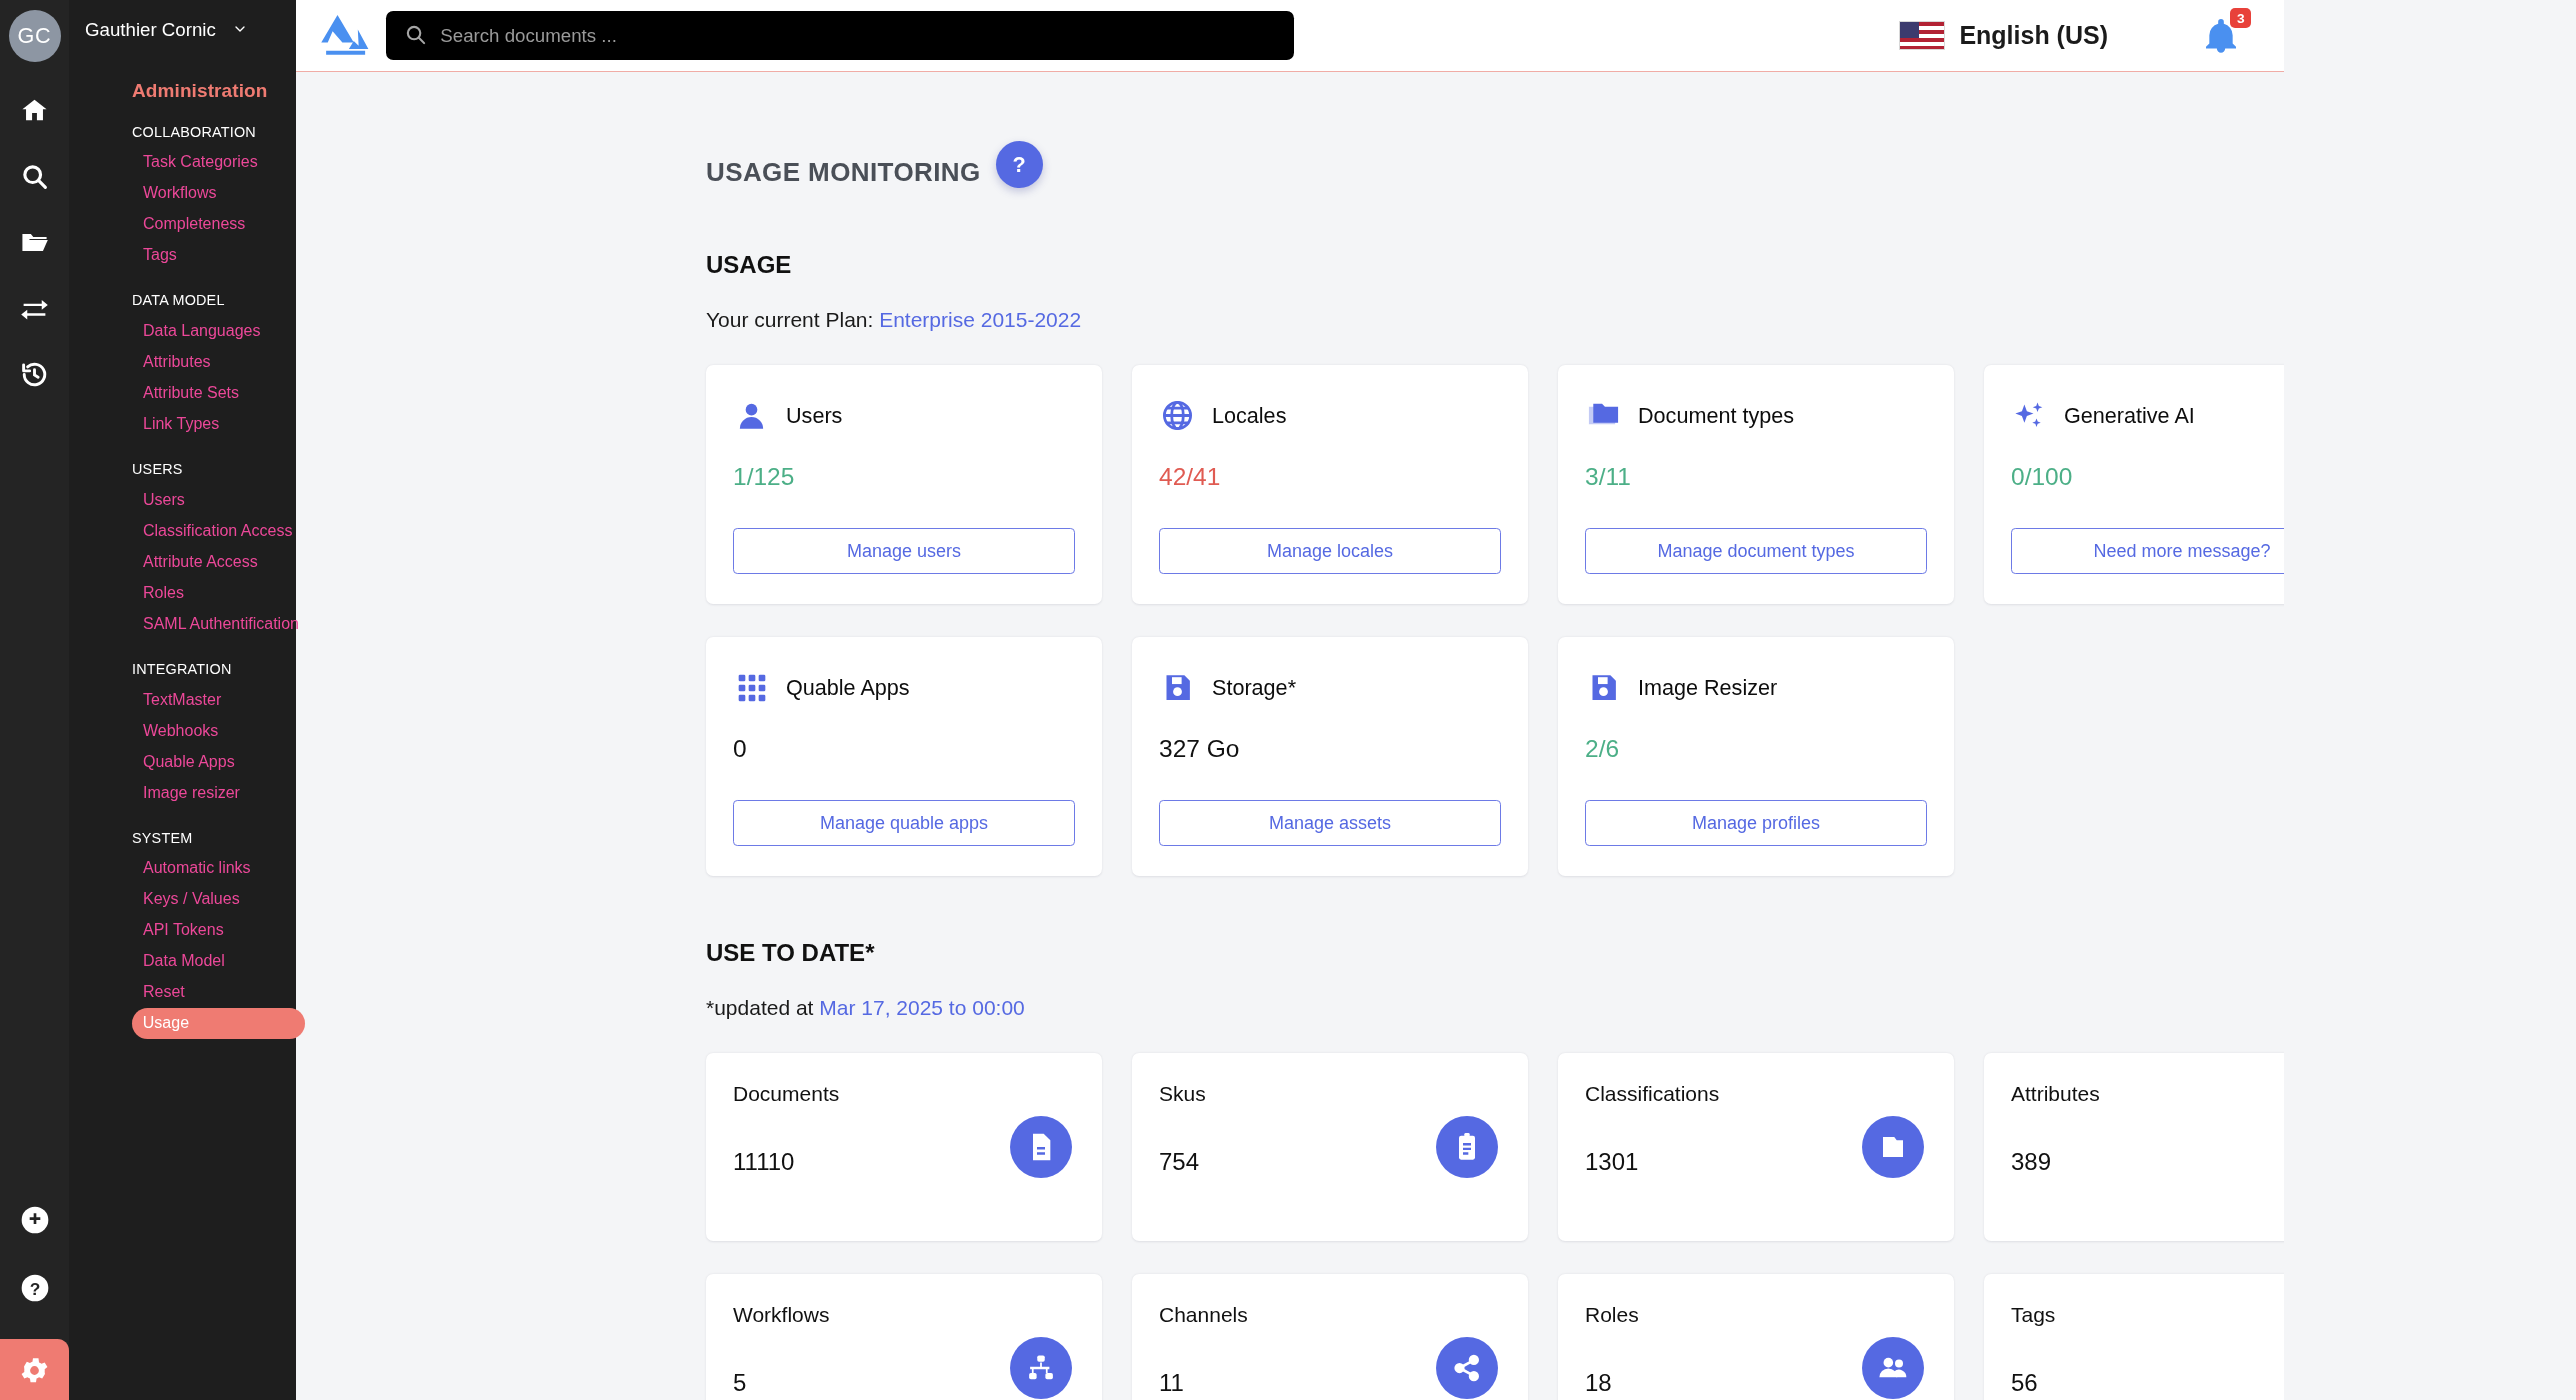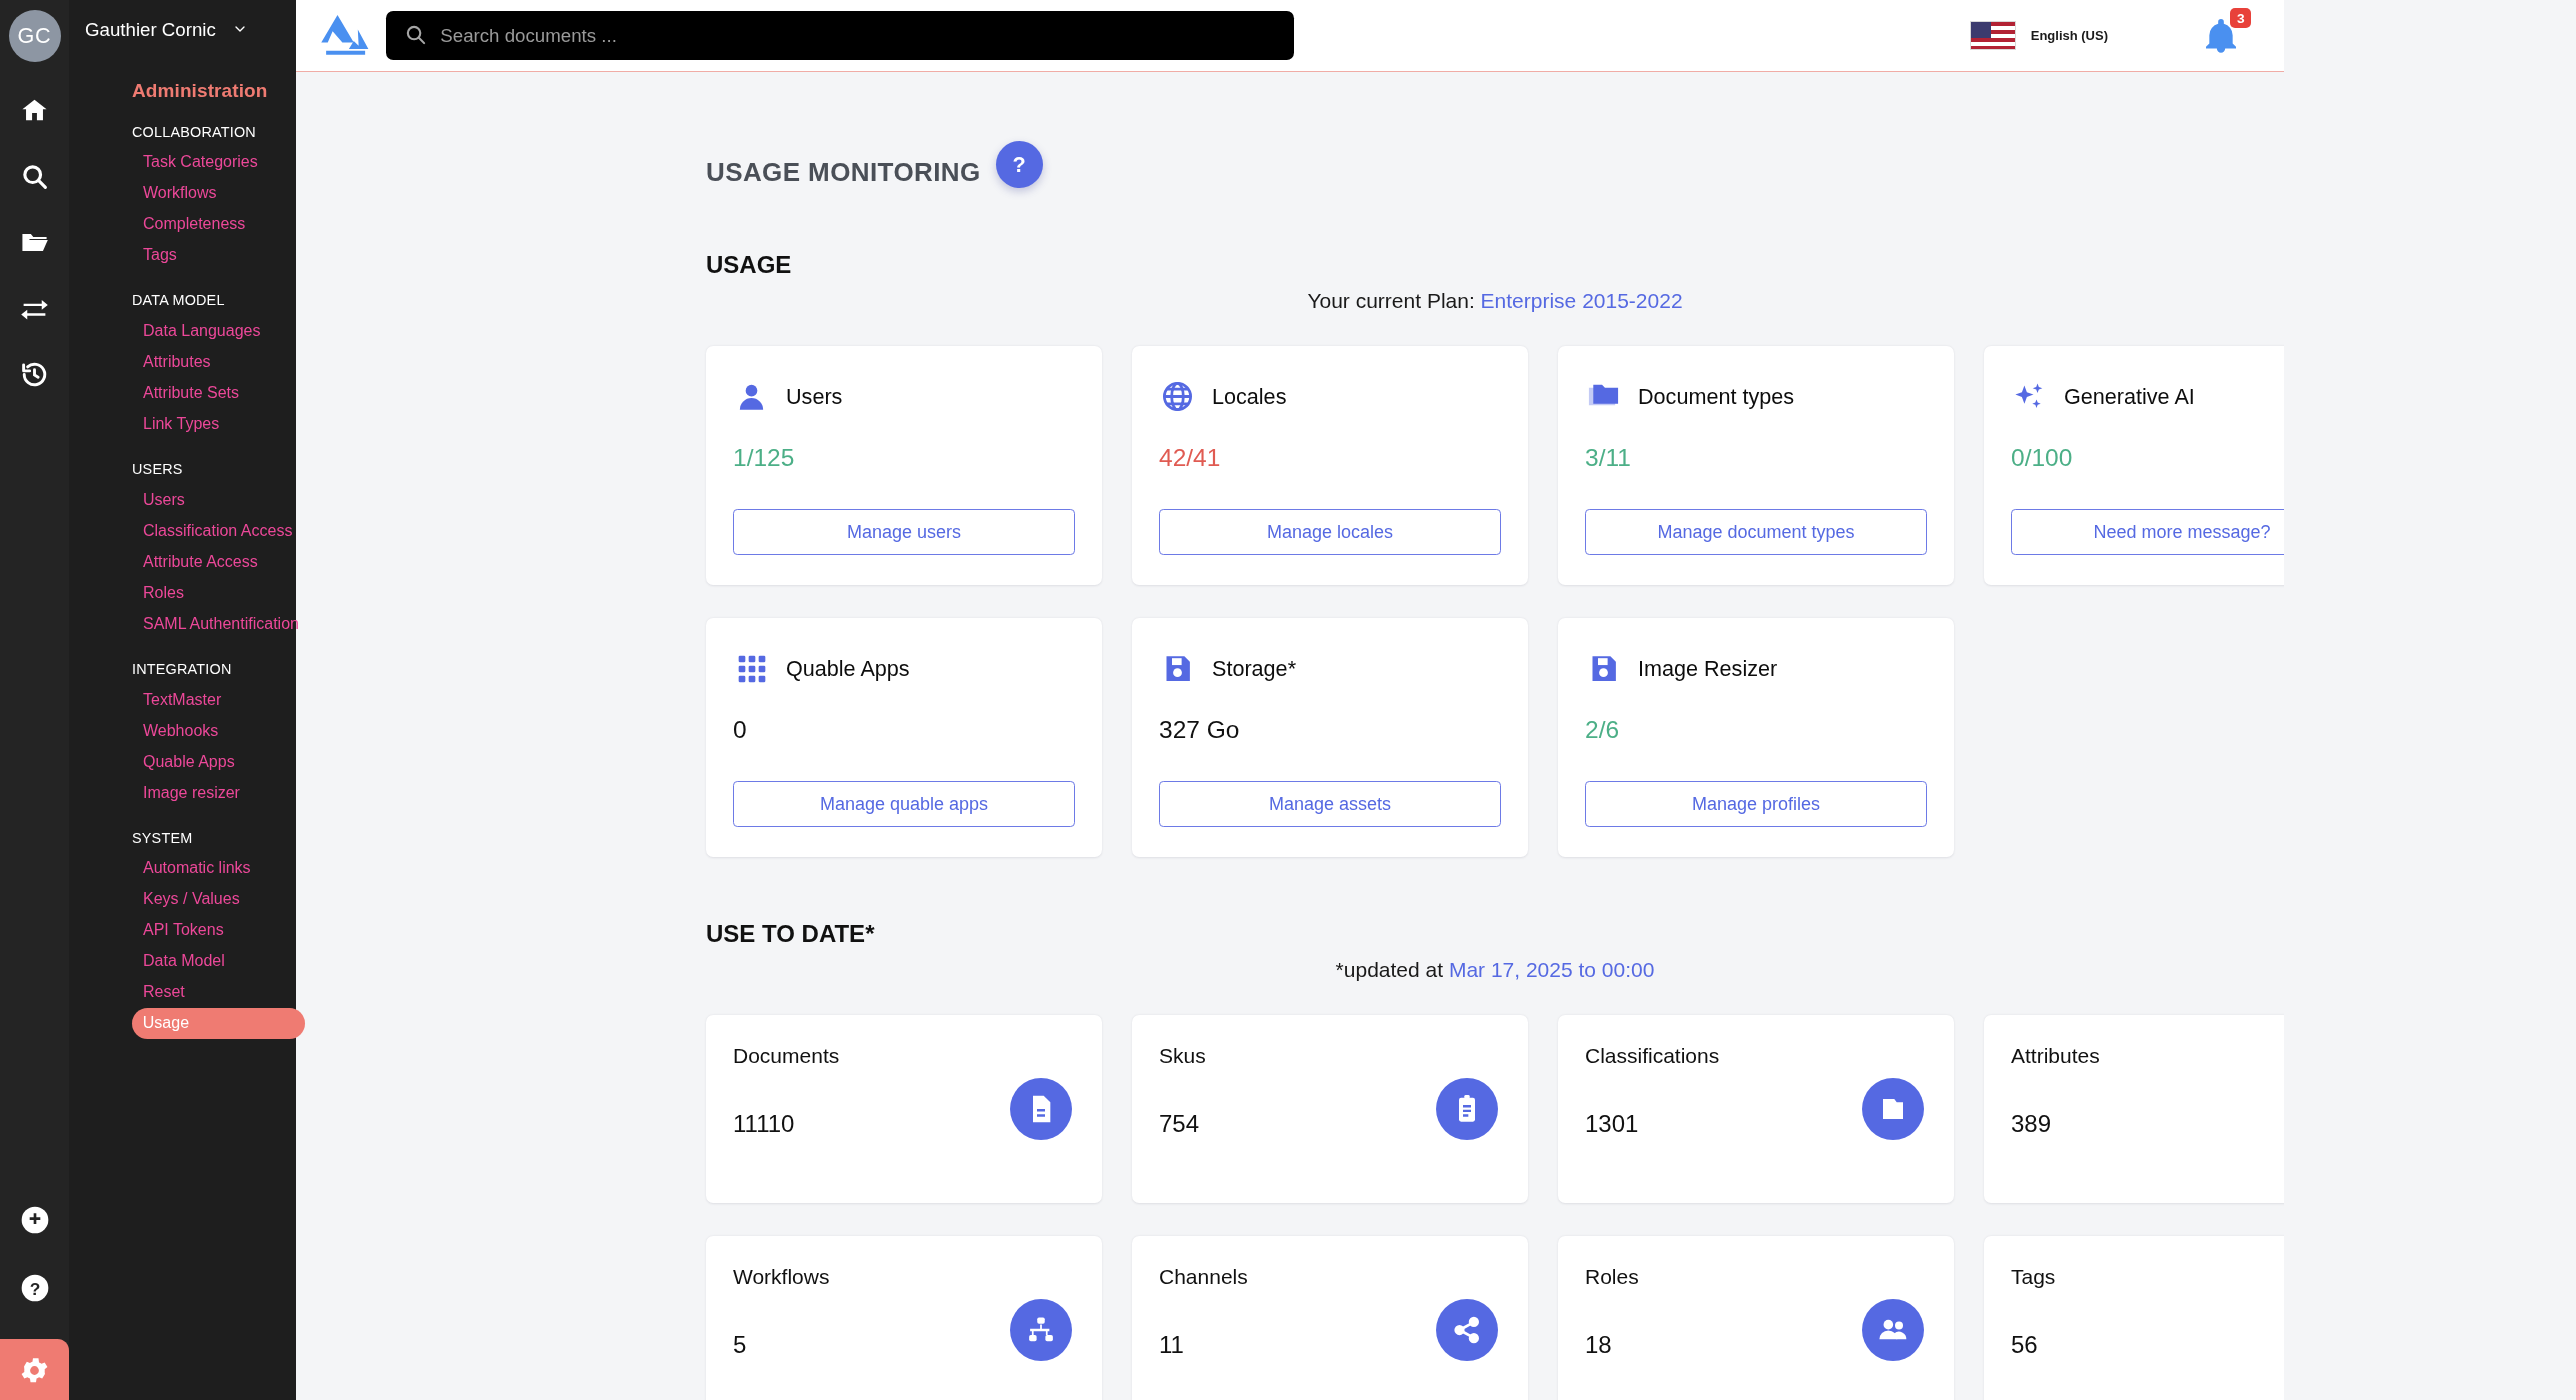--- a/index.html
+++ b/index.html
@@ -70,40 +70,40 @@
     flex: 0 0 908px; height: 49px; background: #000000; border-radius: 7.2px;
     display: flex; align-items: center; padding: 0 18.7px; gap: 13px;
   }
   .search-ph { color: #9a9a9a; font-size: 18.7px; }
   .topbar-spacer { flex: 1 1 auto; }
   .lang { display: flex; align-items: center; gap: 14.4px; margin-right: 93px; }
   .flag { width: 46px; height: 29px; position: relative; overflow: hidden; border: 0.7px solid #d8d8d8; }
   .flag .stripes { position:absolute; inset:0;
     background: repeating-linear-gradient(to bottom, #b22234 0 4px, #ffffff 4px 8px); }
   .flag .canton { position:absolute; left:0; top:0; width:19.4px; height:16px; background:#3c3b6e; }
-  .lang-label { font-size: 13px; color: #1b1b1b; font-weight: bold; }
+  .lang-label { font-size: 25px; color: #1b1b1b; font-weight: bold; }
   .bell-wrap { position: relative; margin-right: 43px; width: 40px; height: 40px; }
   .badge {
     position: absolute; right: -10px; top: -7.2px; background: #e8413a; color: #fff;
     font-size: 13.7px; font-weight: bold; border-radius: 5px; padding: 1.4px 6.5px; line-height: 1.25;
   }
 
   .content { flex: 1 1 auto; overflow: hidden; padding: 0 0 0 0; }
   .inner { padding: 69px 0 0 410px; }
 
   .page-head { display: flex; align-items: flex-end; gap: 15px; }
   .page-title { font-size: 26px; font-weight: bold; color: #4a4f57; letter-spacing: 0.4px; }
   .help-dot {
     width: 47px; height: 47px; border-radius: 50%; background: #5569e2; color: #fff;
     display: flex; align-items: center; justify-content: center; font-size: 21.6px; font-weight: bold;
     box-shadow: 0 3.6px 8.6px rgba(60,70,150,.28);
   }
 
   .sec-title { font-size: 24px; font-weight: bold; color: #111; margin-top: 63px; }
-  .sec-sub { font-size: 21px; color: #1a1a1a; margin-top: 10px; text-align: center; }
+  .sec-sub { font-size: 21px; color: #1a1a1a; margin-top: 29px; }
   .sec-sub .lnk { color: #5569e2; }
 
   .grid4 { display: grid; grid-template-columns: repeat(4, 396px); gap: 30px; margin-top: 33px; width: 1680px; }
 
   .ucard {
     background: #ffffff; border-radius: 7.2px; padding: 32px 27px 30px 27px;
     box-shadow: 0 0.7px 2.2px rgba(25,30,60,.10);
   }
   .ucard-head { display: flex; align-items: center; gap: 16px; }
   .ucard-ico { width: 37px; height: 37px; display: flex; align-items: center; justify-content: center; flex: 0 0 37px; }

